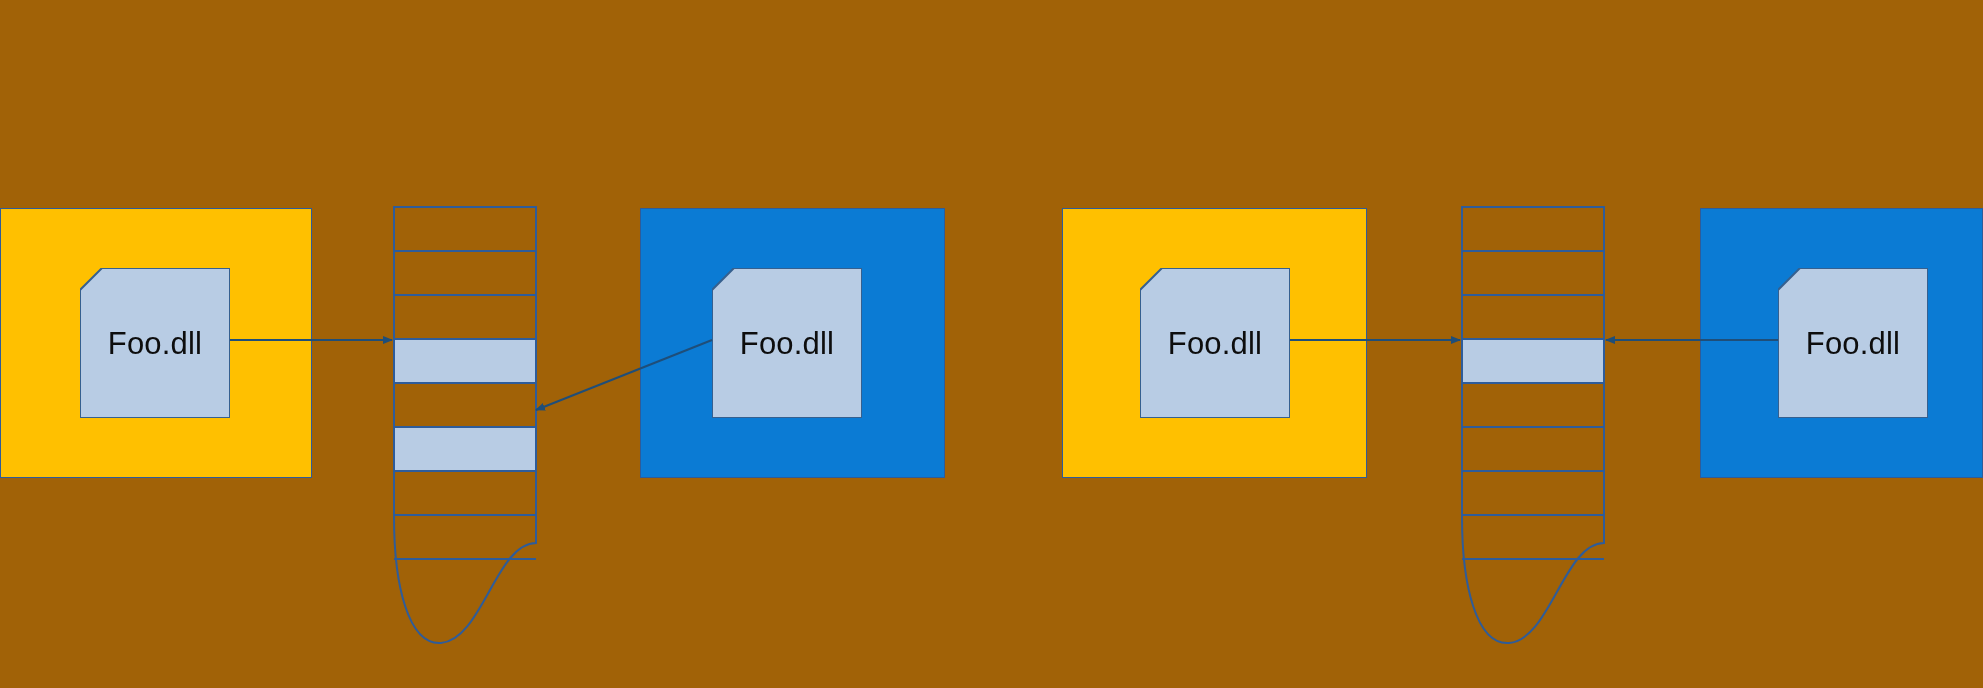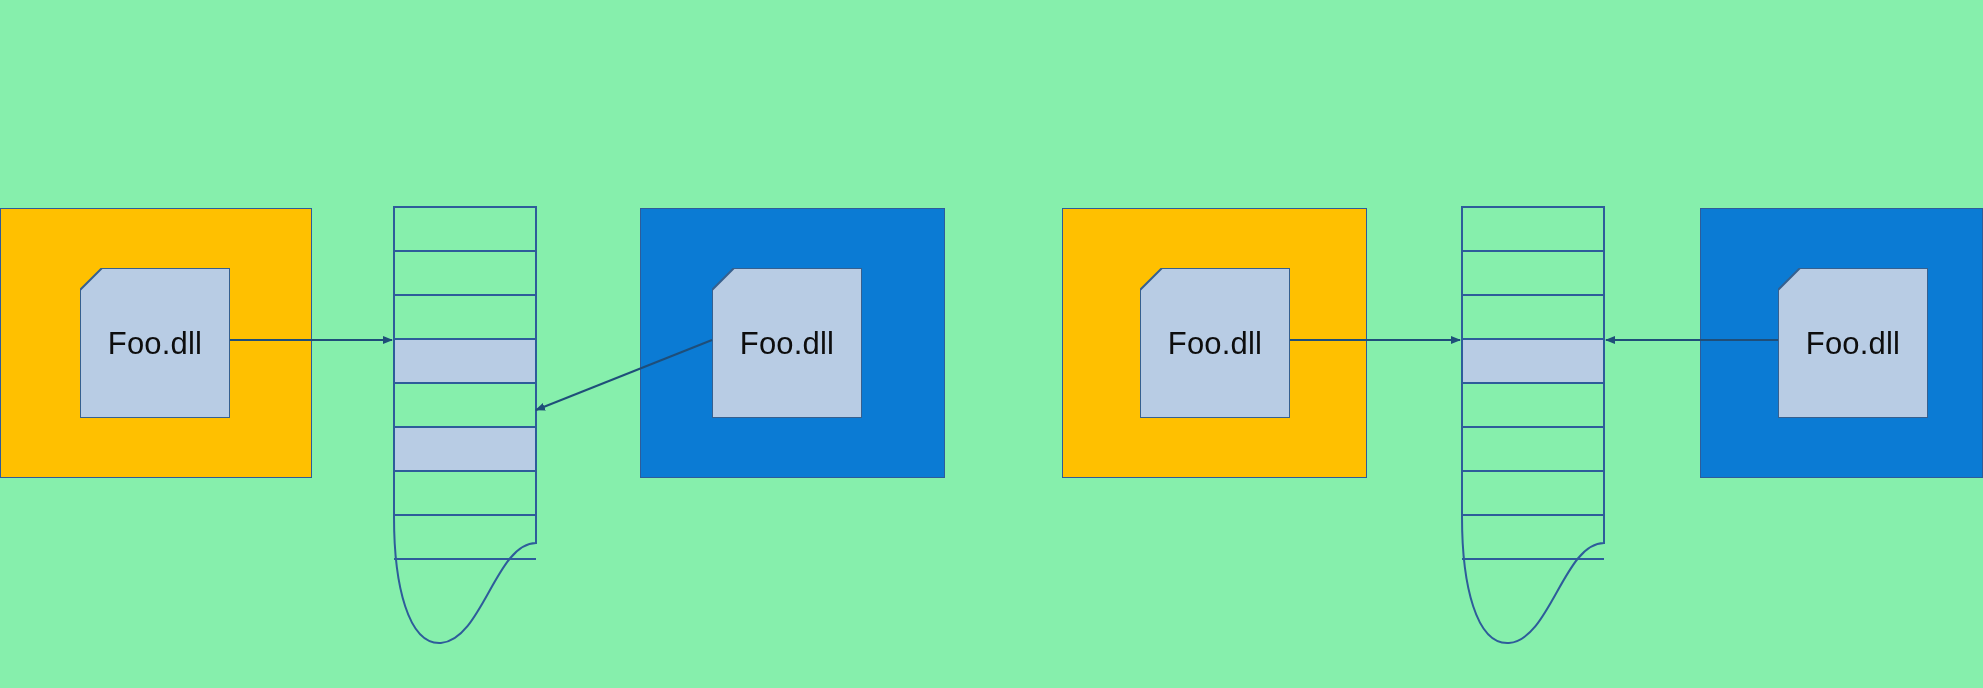--- a/index.html
+++ b/index.html
@@ -1,19 +1,19 @@
 <!DOCTYPE html>
 <html><head>
 <meta charset="utf-8">
 <title>Memory Mapping Diagram</title>
 <style>
   html,body{margin:0;padding:0;background:#000;}
   body{width:1983px;height:688px;overflow:hidden;
        font-family:"Liberation Sans","DejaVu Sans",sans-serif;}
-  #stage{position:relative;width:1983px;height:688px;background:#86efac;}
+  #stage{position:relative;width:1983px;height:688px;background:#a16207;}
 
   .proc-box{position:absolute;box-sizing:border-box;}
 
   .doc-icon{position:absolute;box-sizing:border-box;
             display:flex;align-items:center;justify-content:center;}
   .doc-icon svg{position:absolute;left:0;top:0;width:100%;height:100%;}
   .doc-label{position:relative;z-index:2;color:#0d0d0d;
              font-size:31px;line-height:1;white-space:nowrap;letter-spacing:.2px;}
 
   .mem-col{position:absolute;}

